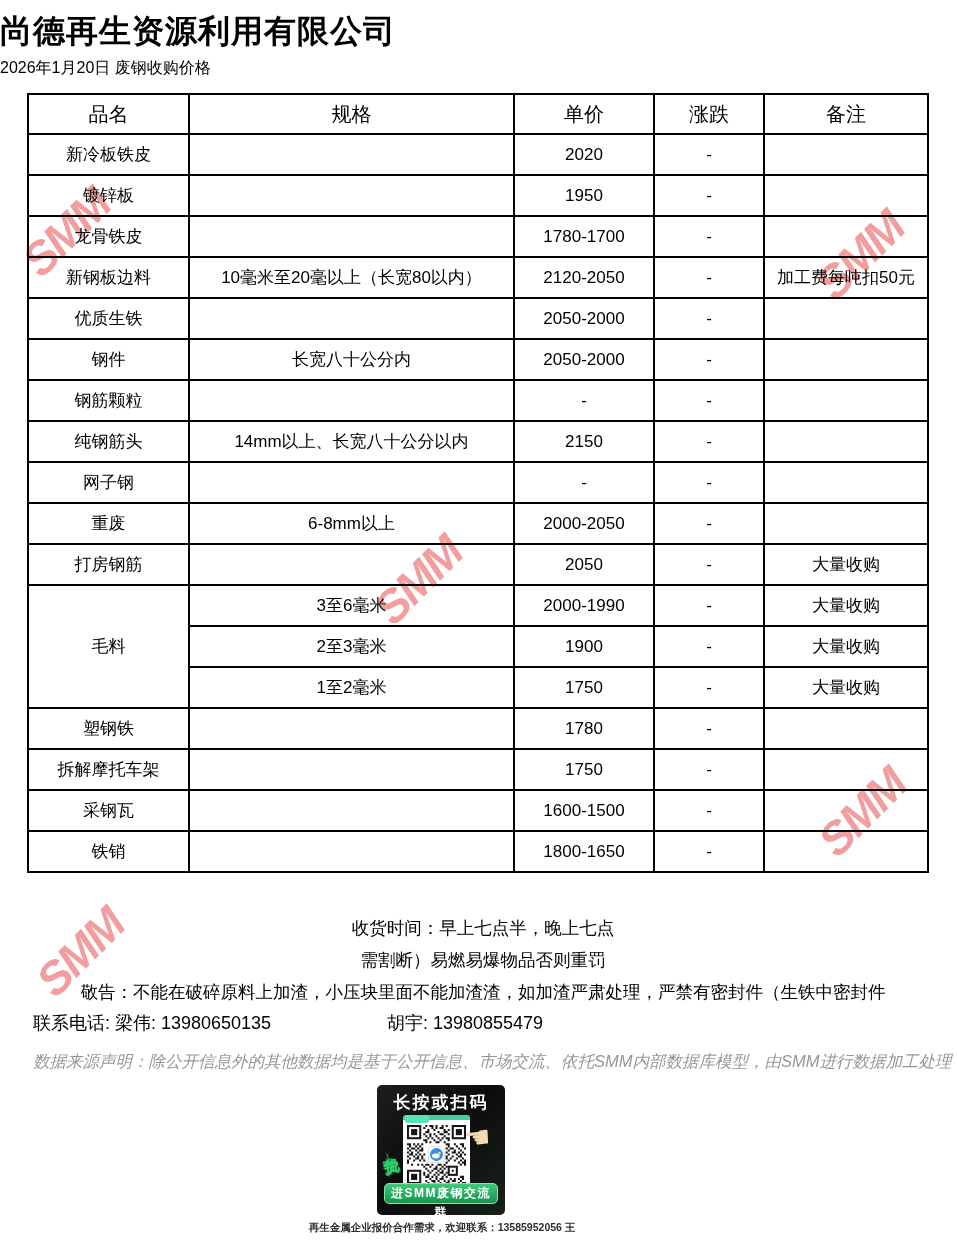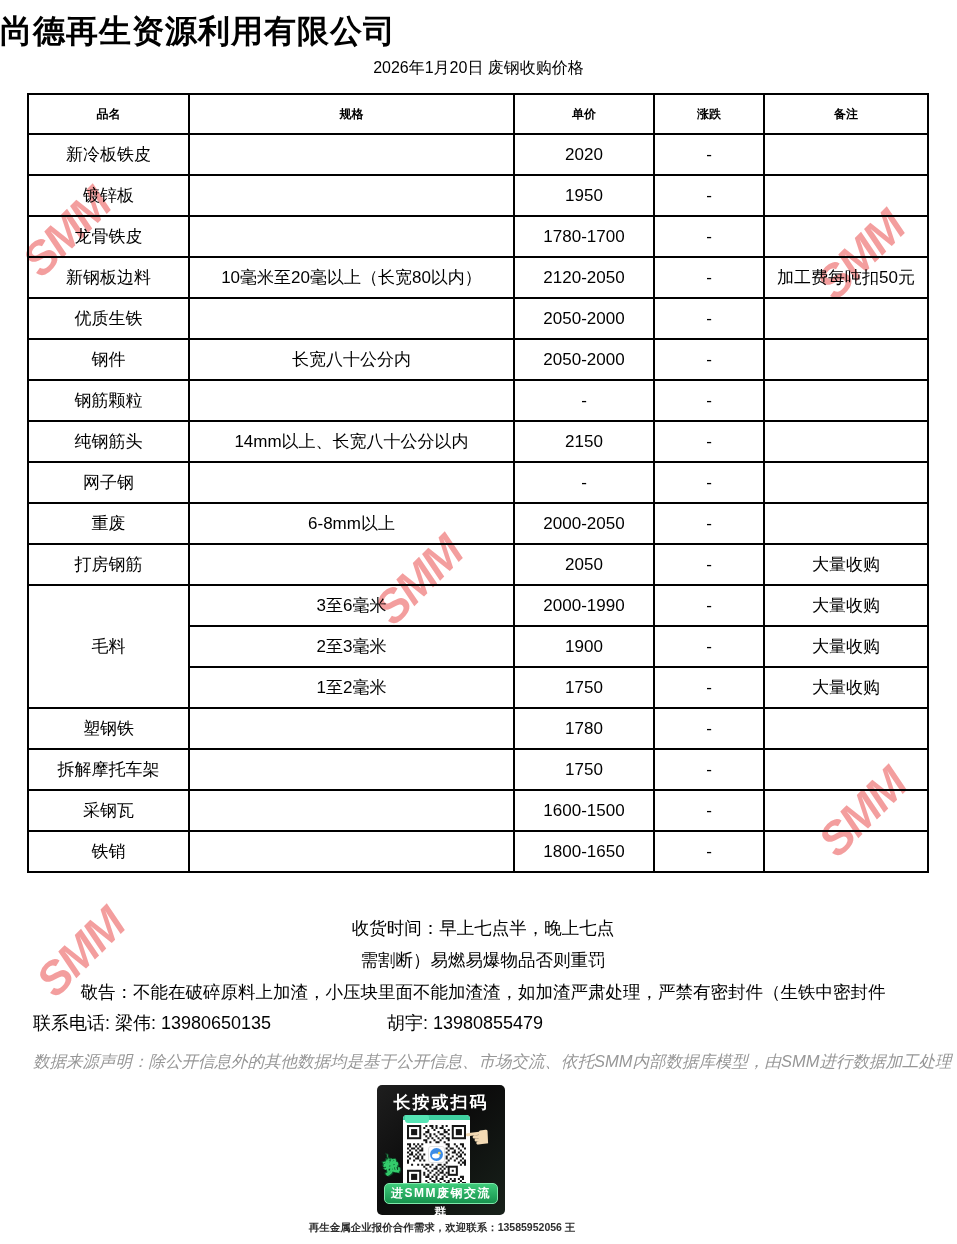--- a/index.html
+++ b/index.html
@@ -5,27 +5,27 @@
   html,body{margin:0;padding:0;background:#fff;}
   .page{position:relative;width:957px;height:1244px;background:#fff;overflow:hidden;
         font-family:"Liberation Sans","DejaVu Sans",sans-serif;color:#000;}
   
   .wm{position:absolute;z-index:0;font-weight:900;font-style:italic;font-size:46px;
       letter-spacing:-2px;color:rgba(233,79,79,0.55);transform:translate(-50%,-50%) rotate(-45deg);
       white-space:nowrap;user-select:none;}
   .content{position:absolute;inset:0;z-index:1;}
   .title{position:absolute;top:10px;left:0;width:100%;text-align:left;
          font-size:32px;font-weight:800;letter-spacing:1px;}
-  .subtitle{position:absolute;top:58px;left:0;width:100%;text-align:center;
+  .subtitle{position:absolute;top:58px;left:0;width:100%;
             font-size:16px;font-weight:500;}
   table.price{position:absolute;left:27px;top:93px;width:900px;border-collapse:collapse;
               table-layout:fixed;background:transparent;}
   table.price th,table.price td{border:2px solid #000;text-align:center;vertical-align:middle;
               font-size:17px;padding:0 2px;overflow:hidden;background:transparent;}
-  table.price th{height:38px;font-weight:bold;font-size:12px;}
+  table.price th{height:38px;font-weight:normal;font-size:20px;}
   table.price td{height:39px;}
   
   .notes{position:absolute;left:33px;top:912px;width:900px;font-size:17.5px;line-height:32px;text-align:center;}
   .contact-line{position:absolute;left:33px;top:1011px;width:900px;font-size:18px;font-weight:500;}
   .contact-2{position:absolute;left:354px;top:0;}
   .disclaimer{position:absolute;left:33px;top:1051px;width:924px;overflow:hidden;
               white-space:nowrap;font-style:italic;font-size:16.5px;color:#979797;}
   
   .qr-box{position:absolute;left:377px;top:1085px;width:128px;height:130px;border-radius:5px;
           background:linear-gradient(135deg,#1e1e1e 0%,#0c0c0c 45%,#18211a 100%);}

